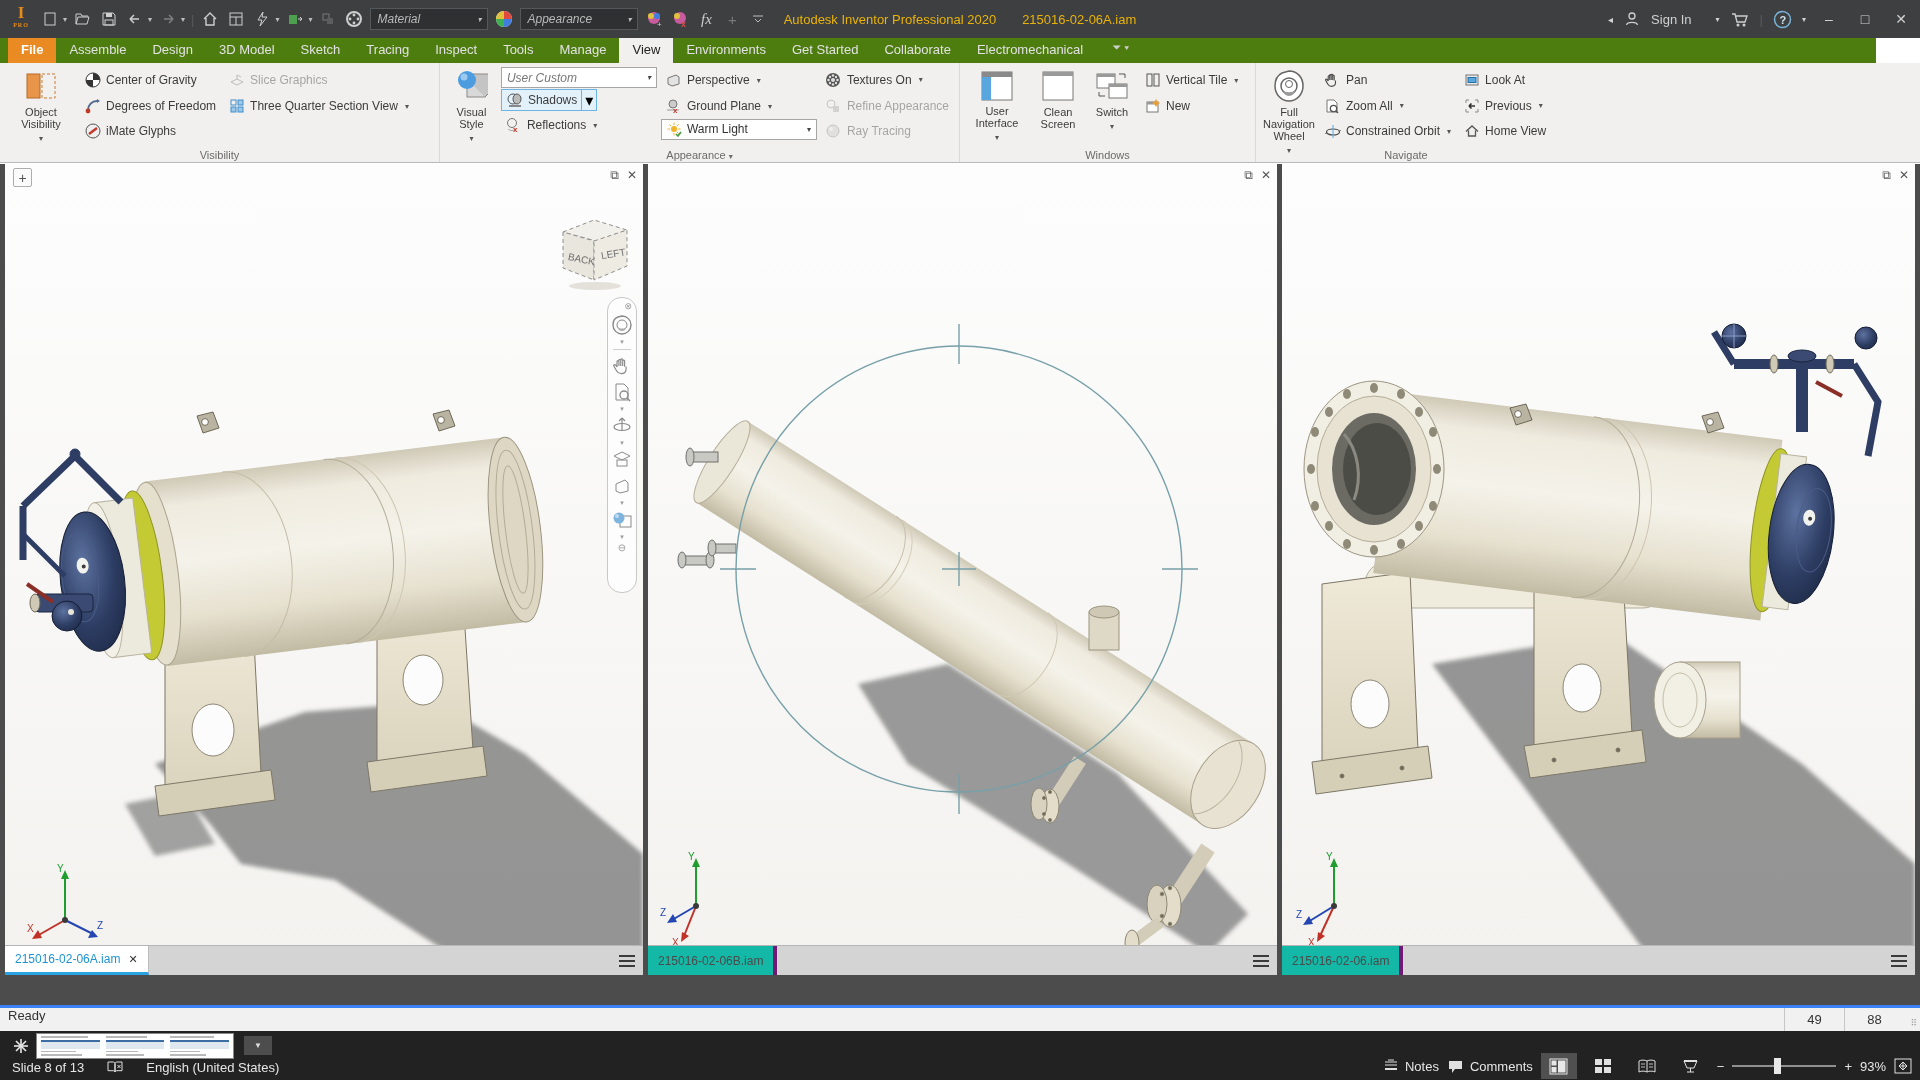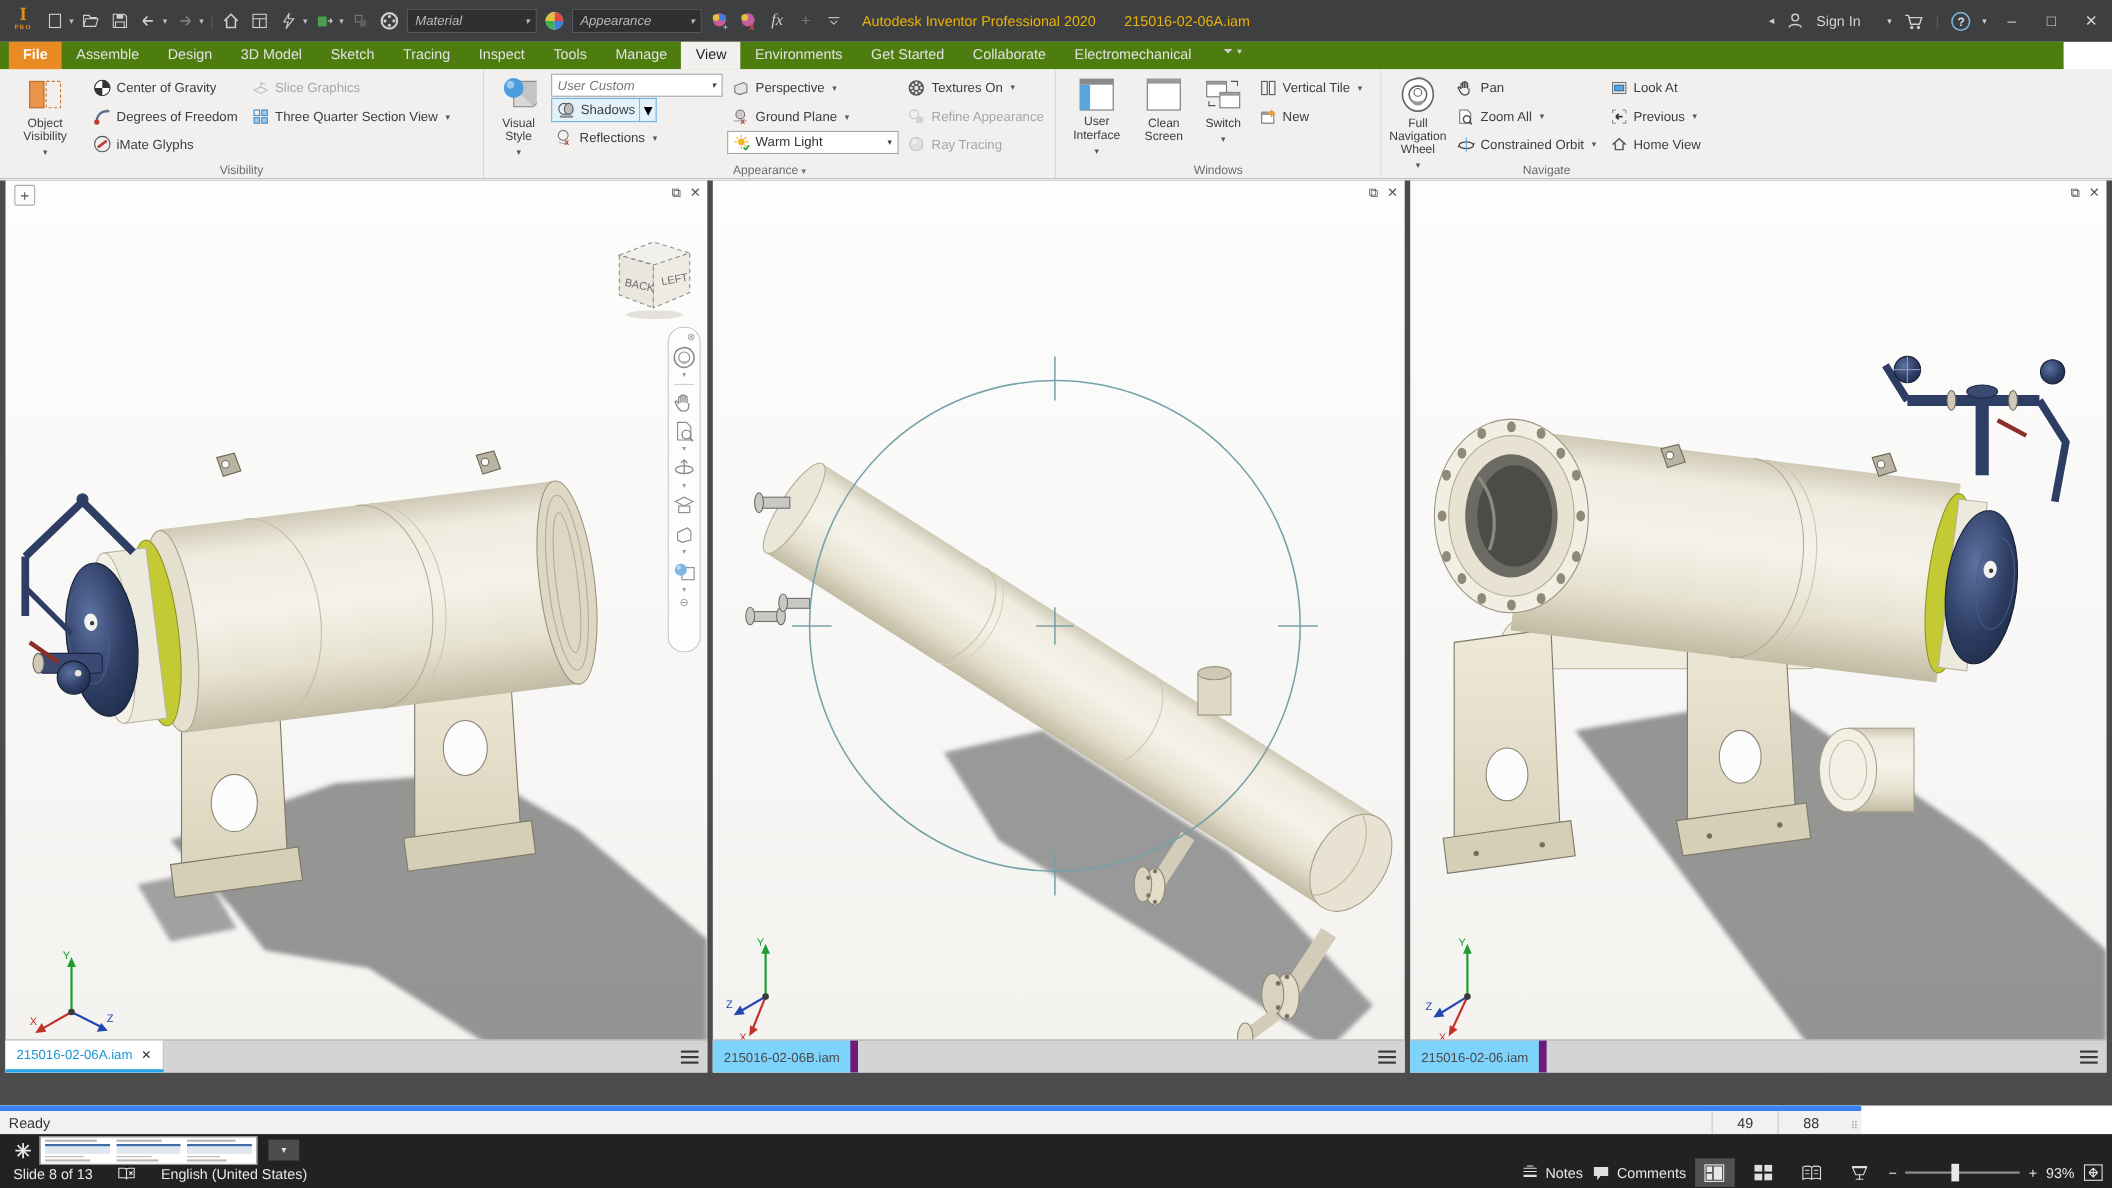--- a/index.html
+++ b/index.html
@@ -56,28 +56,28 @@
   .newview{position:absolute;top:4px;left:8px;width:19px;height:19px;border:1px solid #adadad;background:#fbfbfb;color:#555;display:flex;align-items:center;justify-content:center;font-size:14px;border-radius:2px}
 
   
   .navbar{position:absolute;right:6px;top:133px;width:30px;height:296px;background:#fdfdfd;border:1px solid #c8c8c8;border-radius:14px;display:flex;flex-direction:column;align-items:center;padding:3px 0;gap:2px;color:#8a8a8a}
   .navbar .nico{width:24px;height:24px;display:flex;align-items:center;justify-content:center}
   .navbar .tiny{font-size:7px;line-height:6px;color:#9a9a9a}
   .navbar hr{width:18px;border:none;border-top:1px solid #cfcfcf;margin:2px 0}
 
   
   .tabstrip{position:absolute;left:0;bottom:0;width:100%;height:30px;background:#d4d4d4;border-top:1px solid #b5b5b5;display:flex;align-items:stretch;font-size:12px}
-  .doc-tab{display:flex;align-items:center;gap:8px;padding:0 10px;color:#4a4a4a;background:#7dd3fc;border-right:7px solid #701a75}
+  .doc-tab{display:flex;align-items:center;gap:8px;padding:0 10px;color:#4a4a4a;background:#14b8a6;border-right:4px solid #701a75}
   .doc-tab.active{background:#fff;color:#1c93d5;border-bottom:3px solid #2aa3e2;border-right:1px solid #bdbdbd}
   .doc-tab .x{color:#333;font-size:11px}
   .ham{margin-left:auto;align-self:center;margin-right:8px;width:16px;display:flex;flex-direction:column;gap:3px}
   .ham i{height:2px;background:#3a3a3a;display:block}
 
   
-  .statusbar{position:absolute;top:1005px;left:0;width:1692px;height:26px;background:#f1f1f1;border-top:5px solid #3b82f6;display:flex;align-items:center;font-size:13px;color:#333}
+  .statusbar{position:absolute;top:1005px;left:0;width:1920px;height:26px;background:#f1f1f1;border-top:3px solid #3b82f6;display:flex;align-items:flex-start;font-size:13px;color:#333}
   .statusbar .msg{padding-left:8px}
   .statusbar .cells{margin-left:auto;display:flex;height:100%}
   .statusbar .cell{width:60px;border-left:1px solid #c6c6c6;display:flex;align-items:center;justify-content:center}
   .grip{width:16px;display:flex;align-items:flex-end;justify-content:flex-end;padding:3px;color:#9a9a9a;font-size:9px}
 
   
   .taskbar{position:absolute;top:1031px;left:0;width:1920px;height:49px;background:#222}
   .tb-star{position:absolute;left:12px;top:6px;color:#e8e8e8}
   .thumbstrip{position:absolute;left:36px;top:2px;width:198px;height:26px;background:#fff;border:1px solid #888;display:flex;gap:6px;padding:2px 4px;overflow:hidden}
   .mini{flex:1;display:flex;flex-direction:column;gap:2px}

